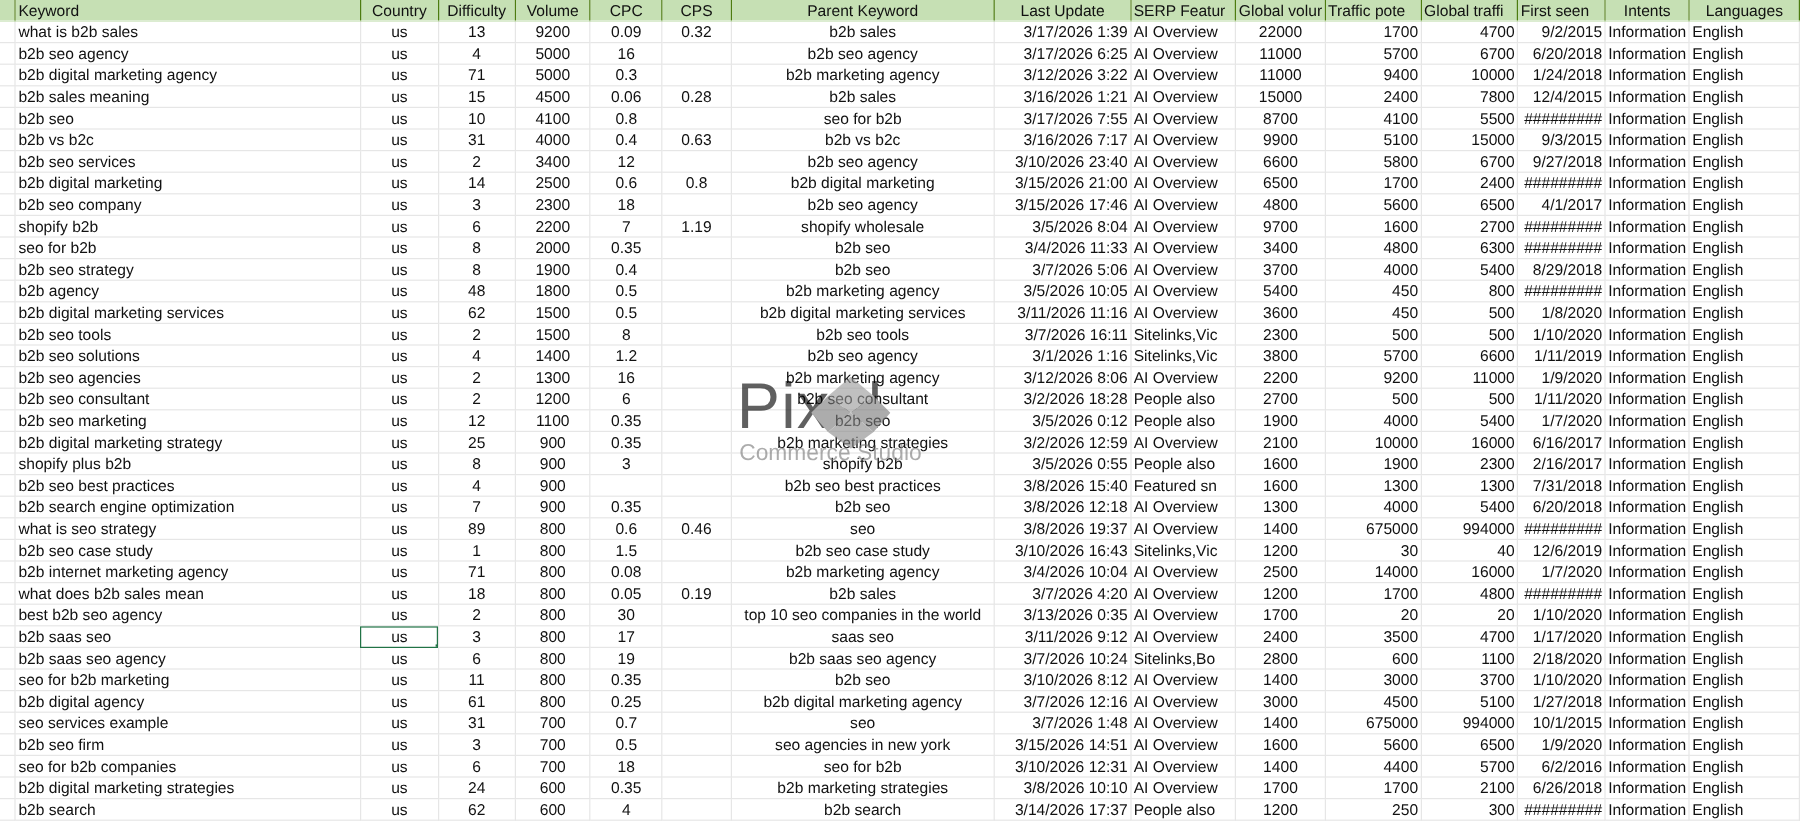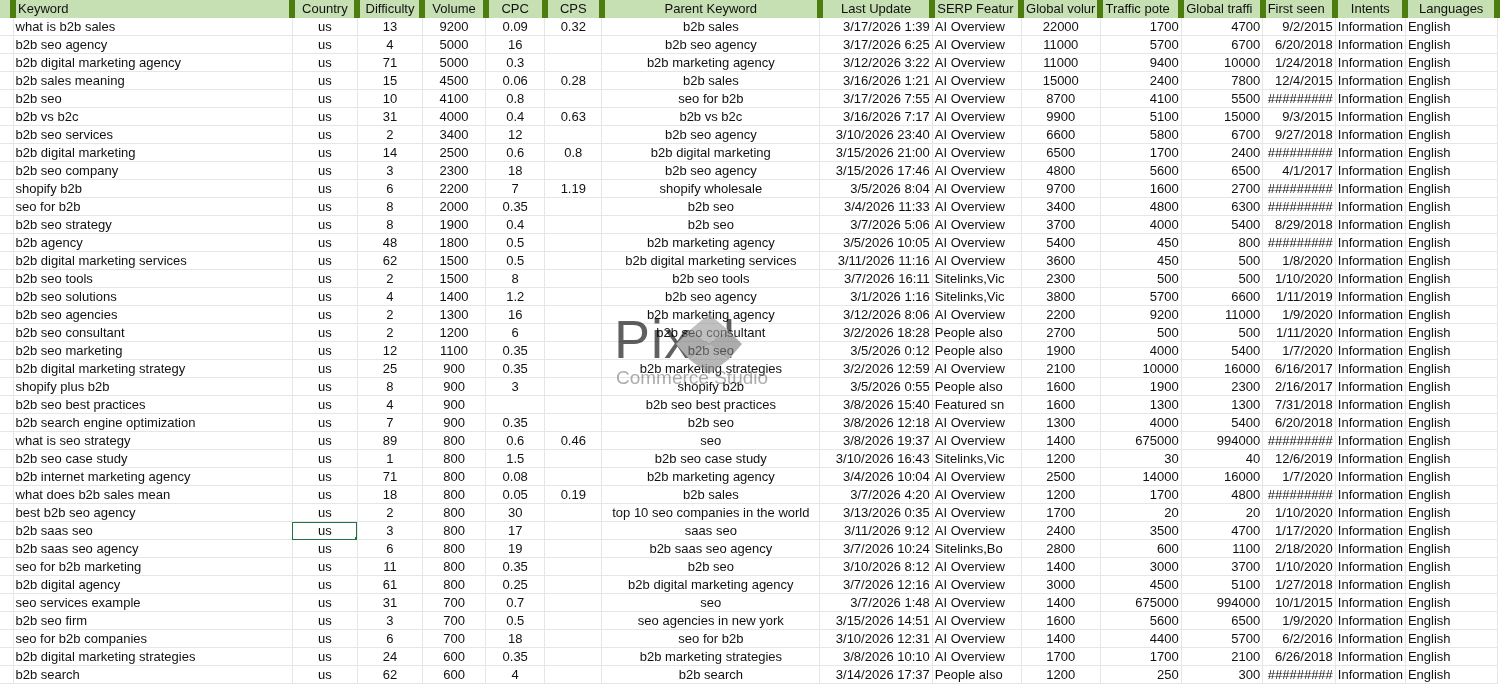--- a/index.html
+++ b/index.html
@@ -4,21 +4,21 @@
 <style>
   html, body { margin: 0; padding: 0; background: #ffffff; }
   body { width: 1500px; height: 699px; overflow: hidden; position: relative;
          font-family: "Liberation Sans", sans-serif; font-size: 13px; color: #111; }
   table.sheet { border-collapse: collapse; table-layout: fixed; position: absolute; left: 0; top: 0; }
   table.sheet td, table.sheet th {
     height: 17.35px; padding: 0 2px; white-space: nowrap; overflow: hidden;
     border-right: 1px solid #e6e6e6; border-bottom: 1px solid #e6e6e6;
     font-weight: normal; line-height: 17px; box-sizing: border-box;
   }
-  table.sheet thead th { background: #c6e0b4; border-bottom: 1px solid #c6e0b4; border-right: 6px solid #4d7c0f; }
+  table.sheet thead th { background: #c6e0b4; border-bottom: 1px solid #c6e0b4; border-right: 1px solid #4d7c0f; }
   .l { text-align: left; }
   .c { text-align: center; }
   .r { text-align: right; }
   td.gutter { border-right: 1px solid #dcdcdc; }
   td.selected { outline: 1.5px solid #217346; outline-offset: -1.5px; position: relative; }
   td.selected::after { content: ""; position: absolute; right: -2px; bottom: -2px; width: 4px; height: 4px; background: #217346; }
   .watermark { position: absolute; left: 614px; top: 312px; width: 190px; height: 80px; pointer-events: none; opacity: 0.62; }
   .wm-text { position: absolute; left: 0; top: 0; font-size: 54px; color: #000000; letter-spacing: 1px; line-height: 54px; }
   .wm-sub { position: absolute; left: 2px; top: 56px; font-size: 19px; color: #7a7a7a; line-height: 20px; }
   .wm-icon { position: absolute; left: 62px; top: 2px; }

